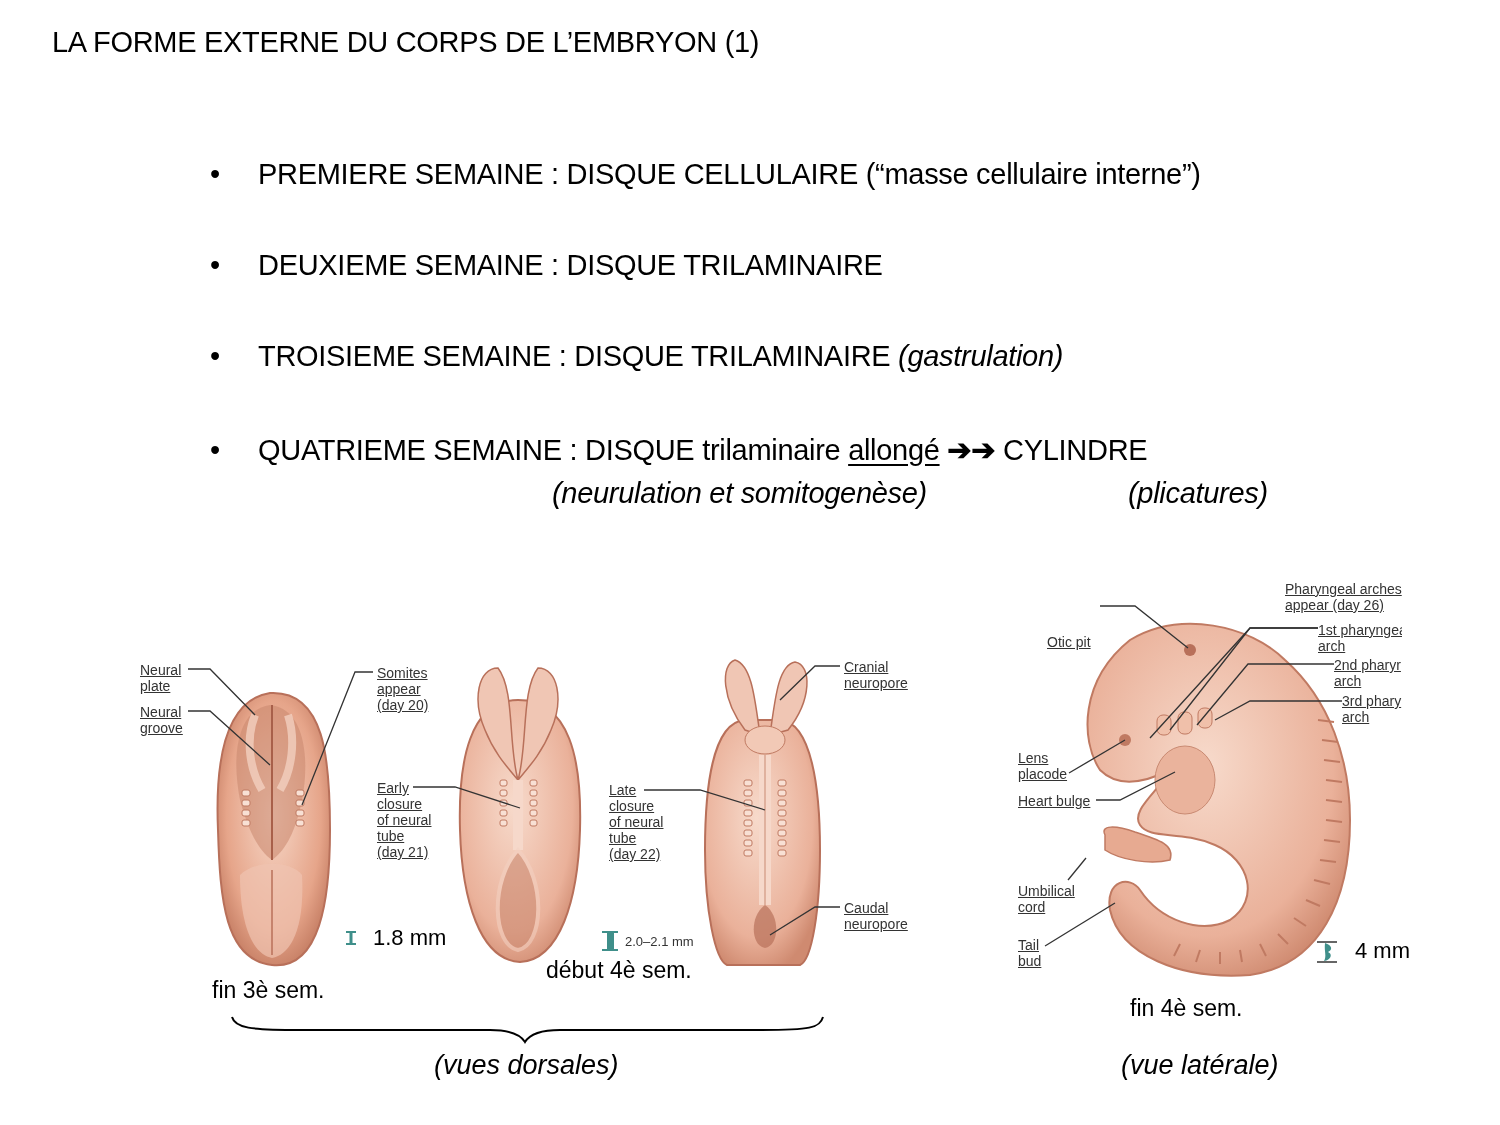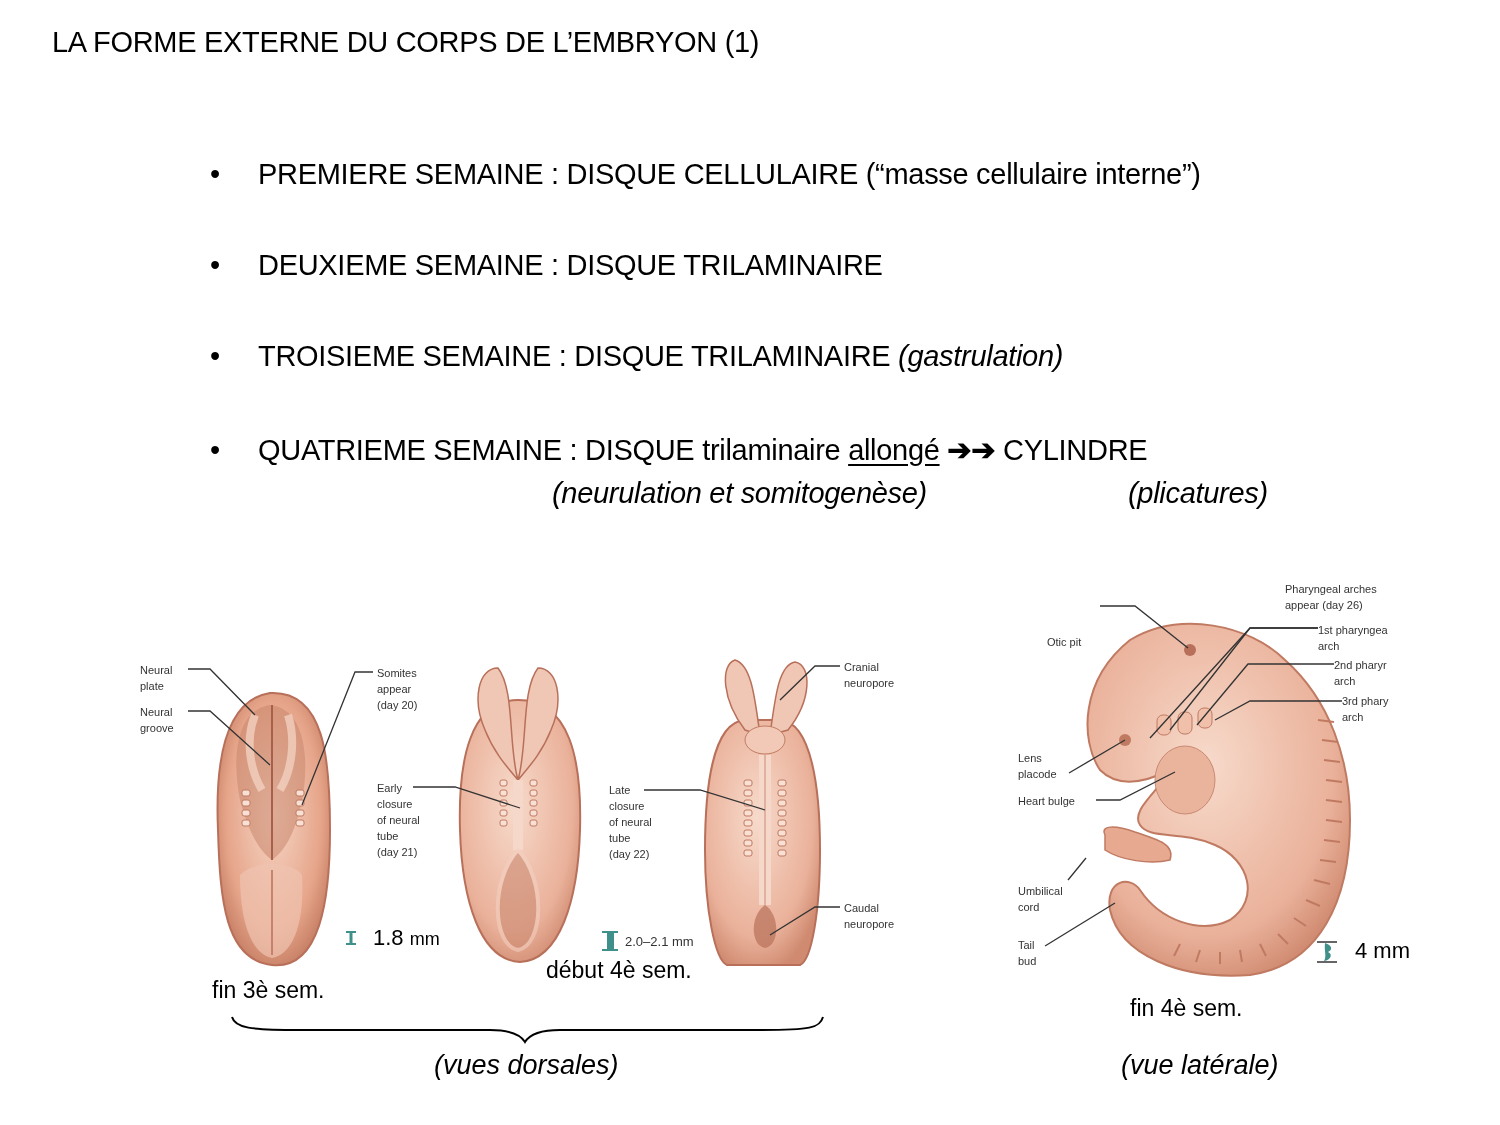--- a/index.html
+++ b/index.html
@@ -8,26 +8,26 @@
     font-family: "Liberation Sans", sans-serif; color: #000;
   }
   .abs { position: absolute; }
   .title { left: 52px; top: 26px; font-size: 29px; letter-spacing: -0.3px; white-space: nowrap; }
   .bullet-row { position: absolute; left: 210px; font-size: 29px; white-space: nowrap; letter-spacing: -0.3px; }
   .bullet-row .dot { display: inline-block; width: 48px; }
   .it { font-style: italic; }
   .u { text-decoration: underline; text-underline-offset: 4px; }
   .arrows { font-weight: bold; }
   .sub { position: absolute; font-size: 29px; font-style: italic; white-space: nowrap; letter-spacing: -0.3px; }
-  .lbl { position: absolute; font-family: "Liberation Sans", sans-serif; font-size: 11px; line-height: 16px; color: #333; white-space: pre; }
+  .lbl { position: absolute; font-family: "Liberation Sans", sans-serif; font-size: 14px; line-height: 16px; color: #333; white-space: pre; text-decoration: underline; }
   .cap { position: absolute; font-size: 23px; white-space: nowrap; }
   .capi { position: absolute; font-size: 27px; font-style: italic; white-space: nowrap; }
   svg.fig { position: absolute; left: 0; top: 0; }
   .scale { position: absolute; font-size: 22px; white-space: nowrap; }
-  .scale small { font-size: 18px; }
+  .scale small { font-size: 22px; }
   .scale-sm { position: absolute; font-size: 13px; color: #333; white-space: nowrap; }
 </style>
 </head>
 <body>
 
 <div class="abs title">LA FORME EXTERNE DU CORPS DE L’EMBRYON (1)</div>
 
 <div class="bullet-row" style="top:158px;">
   <span class="dot">•</span><span>PREMIERE SEMAINE : DISQUE CELLULAIRE (“masse cellulaire interne”)</span>
 </div>

